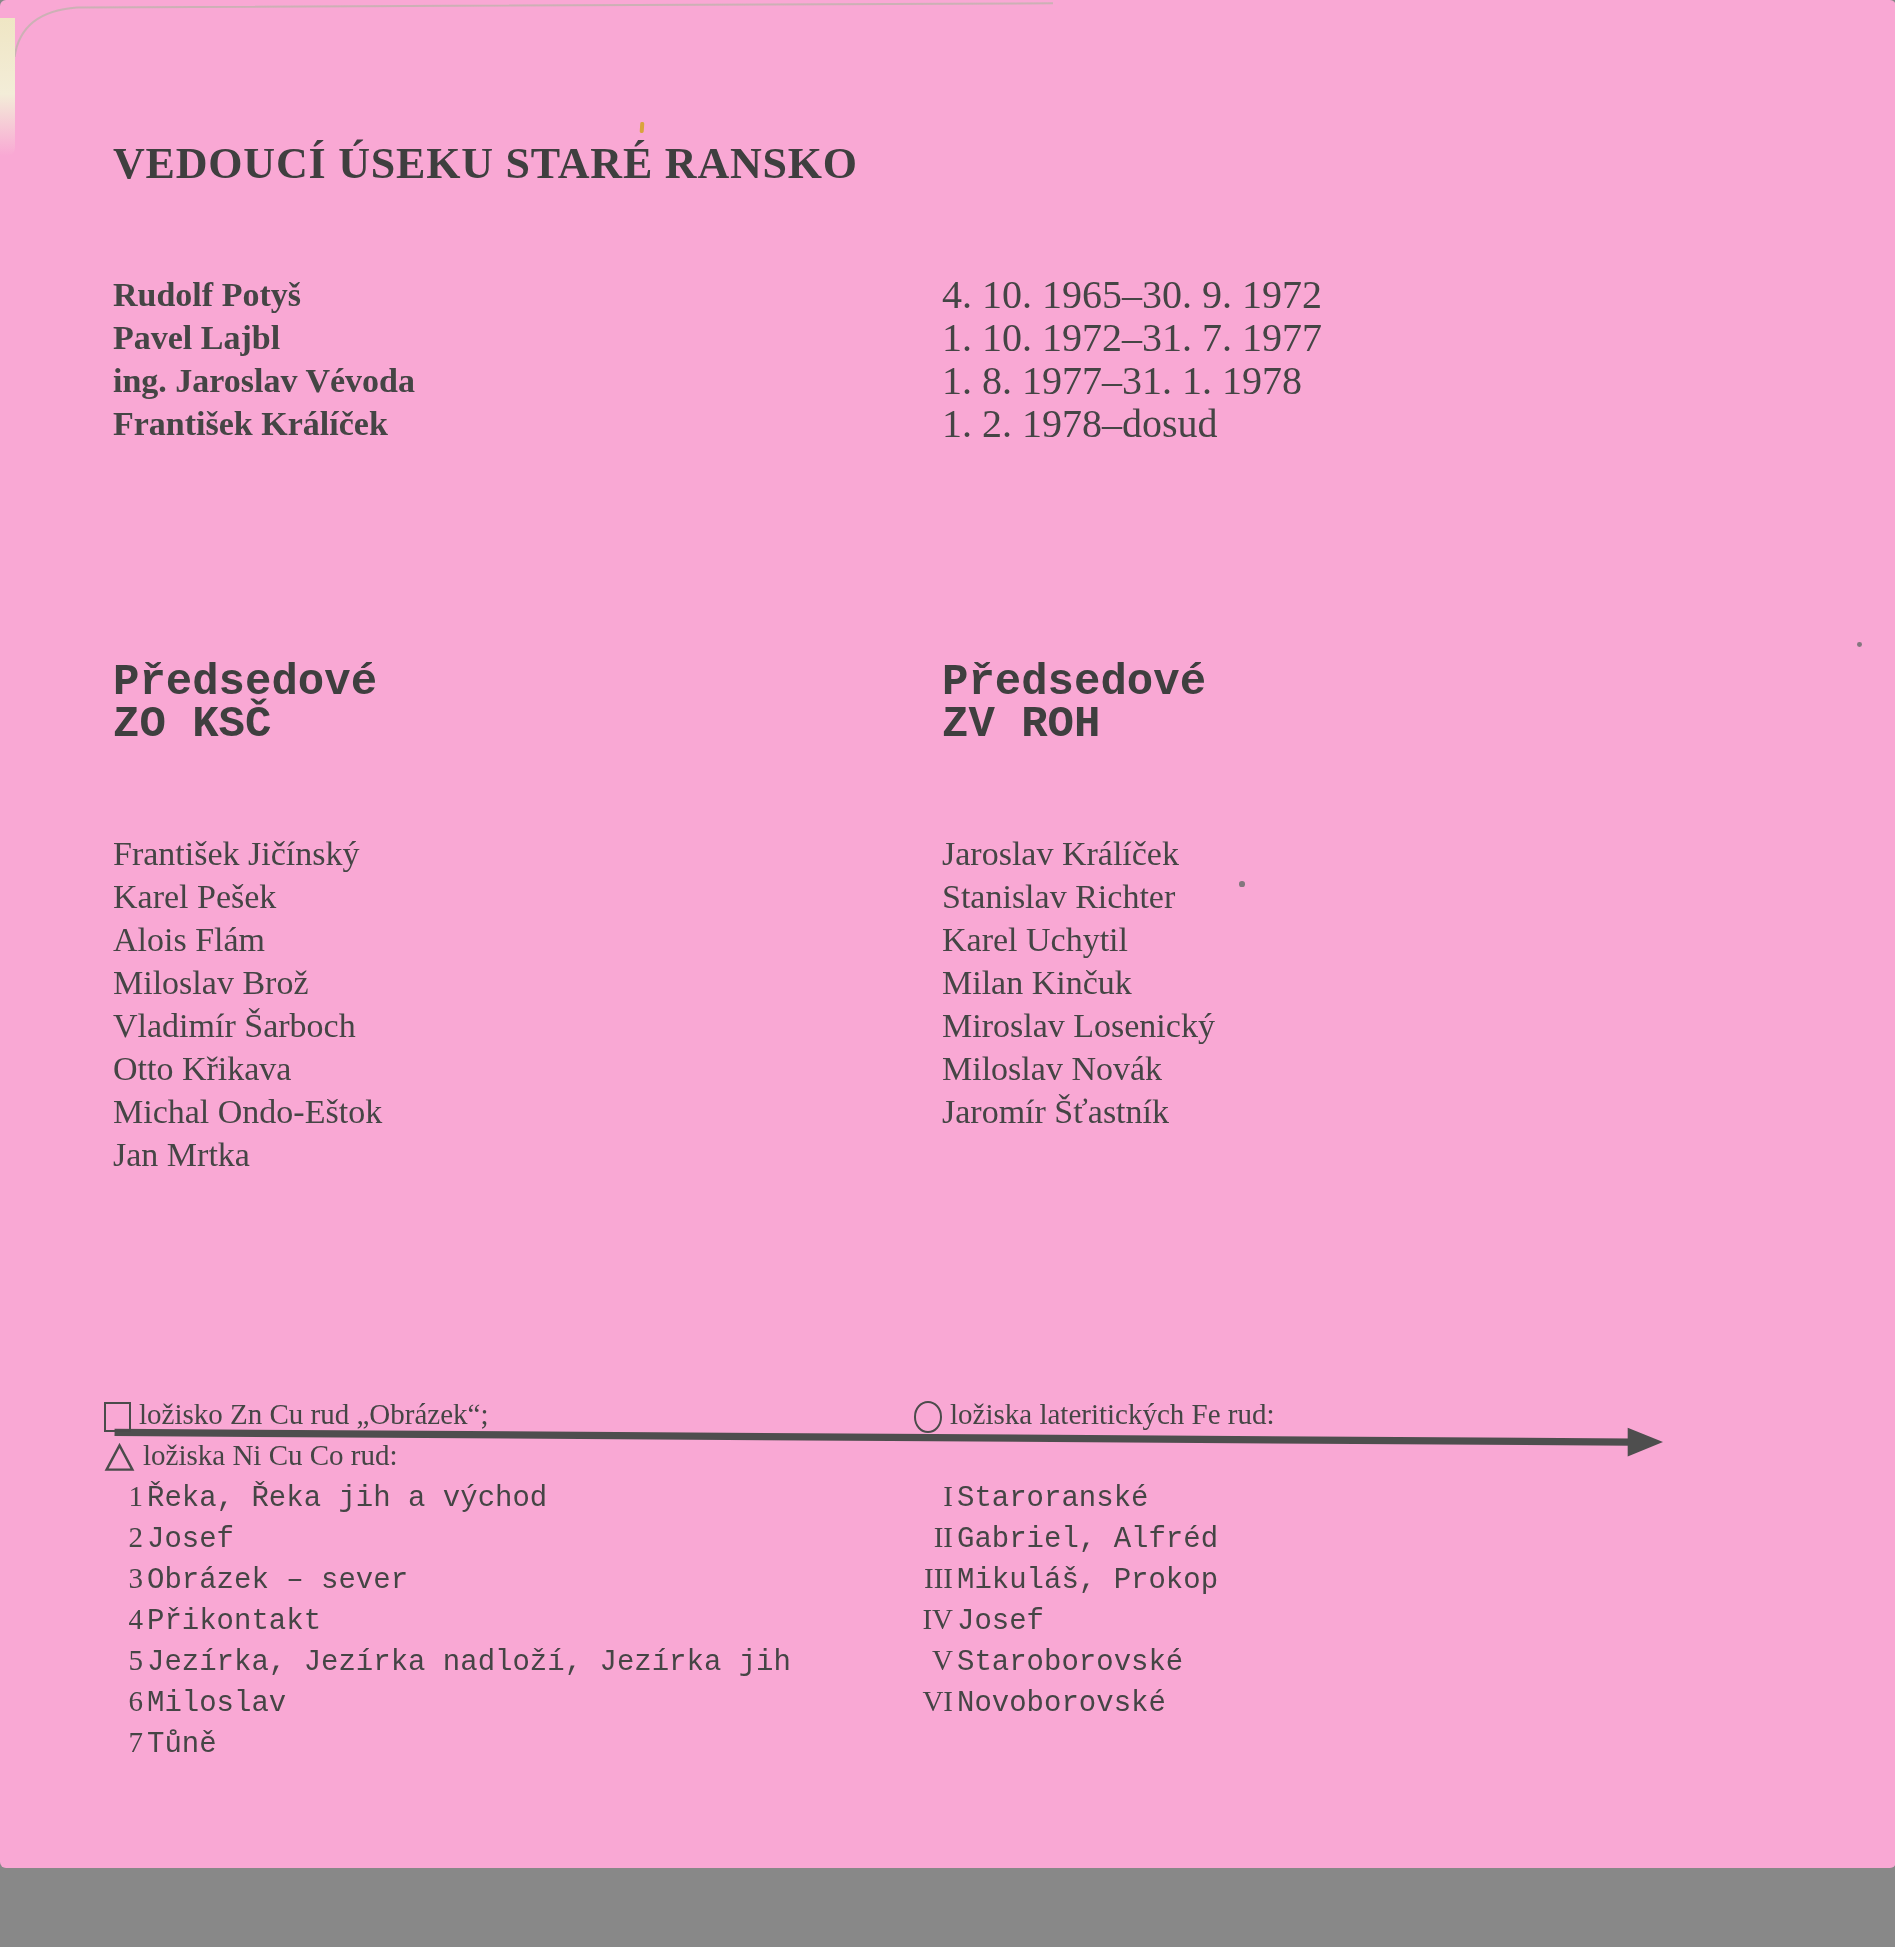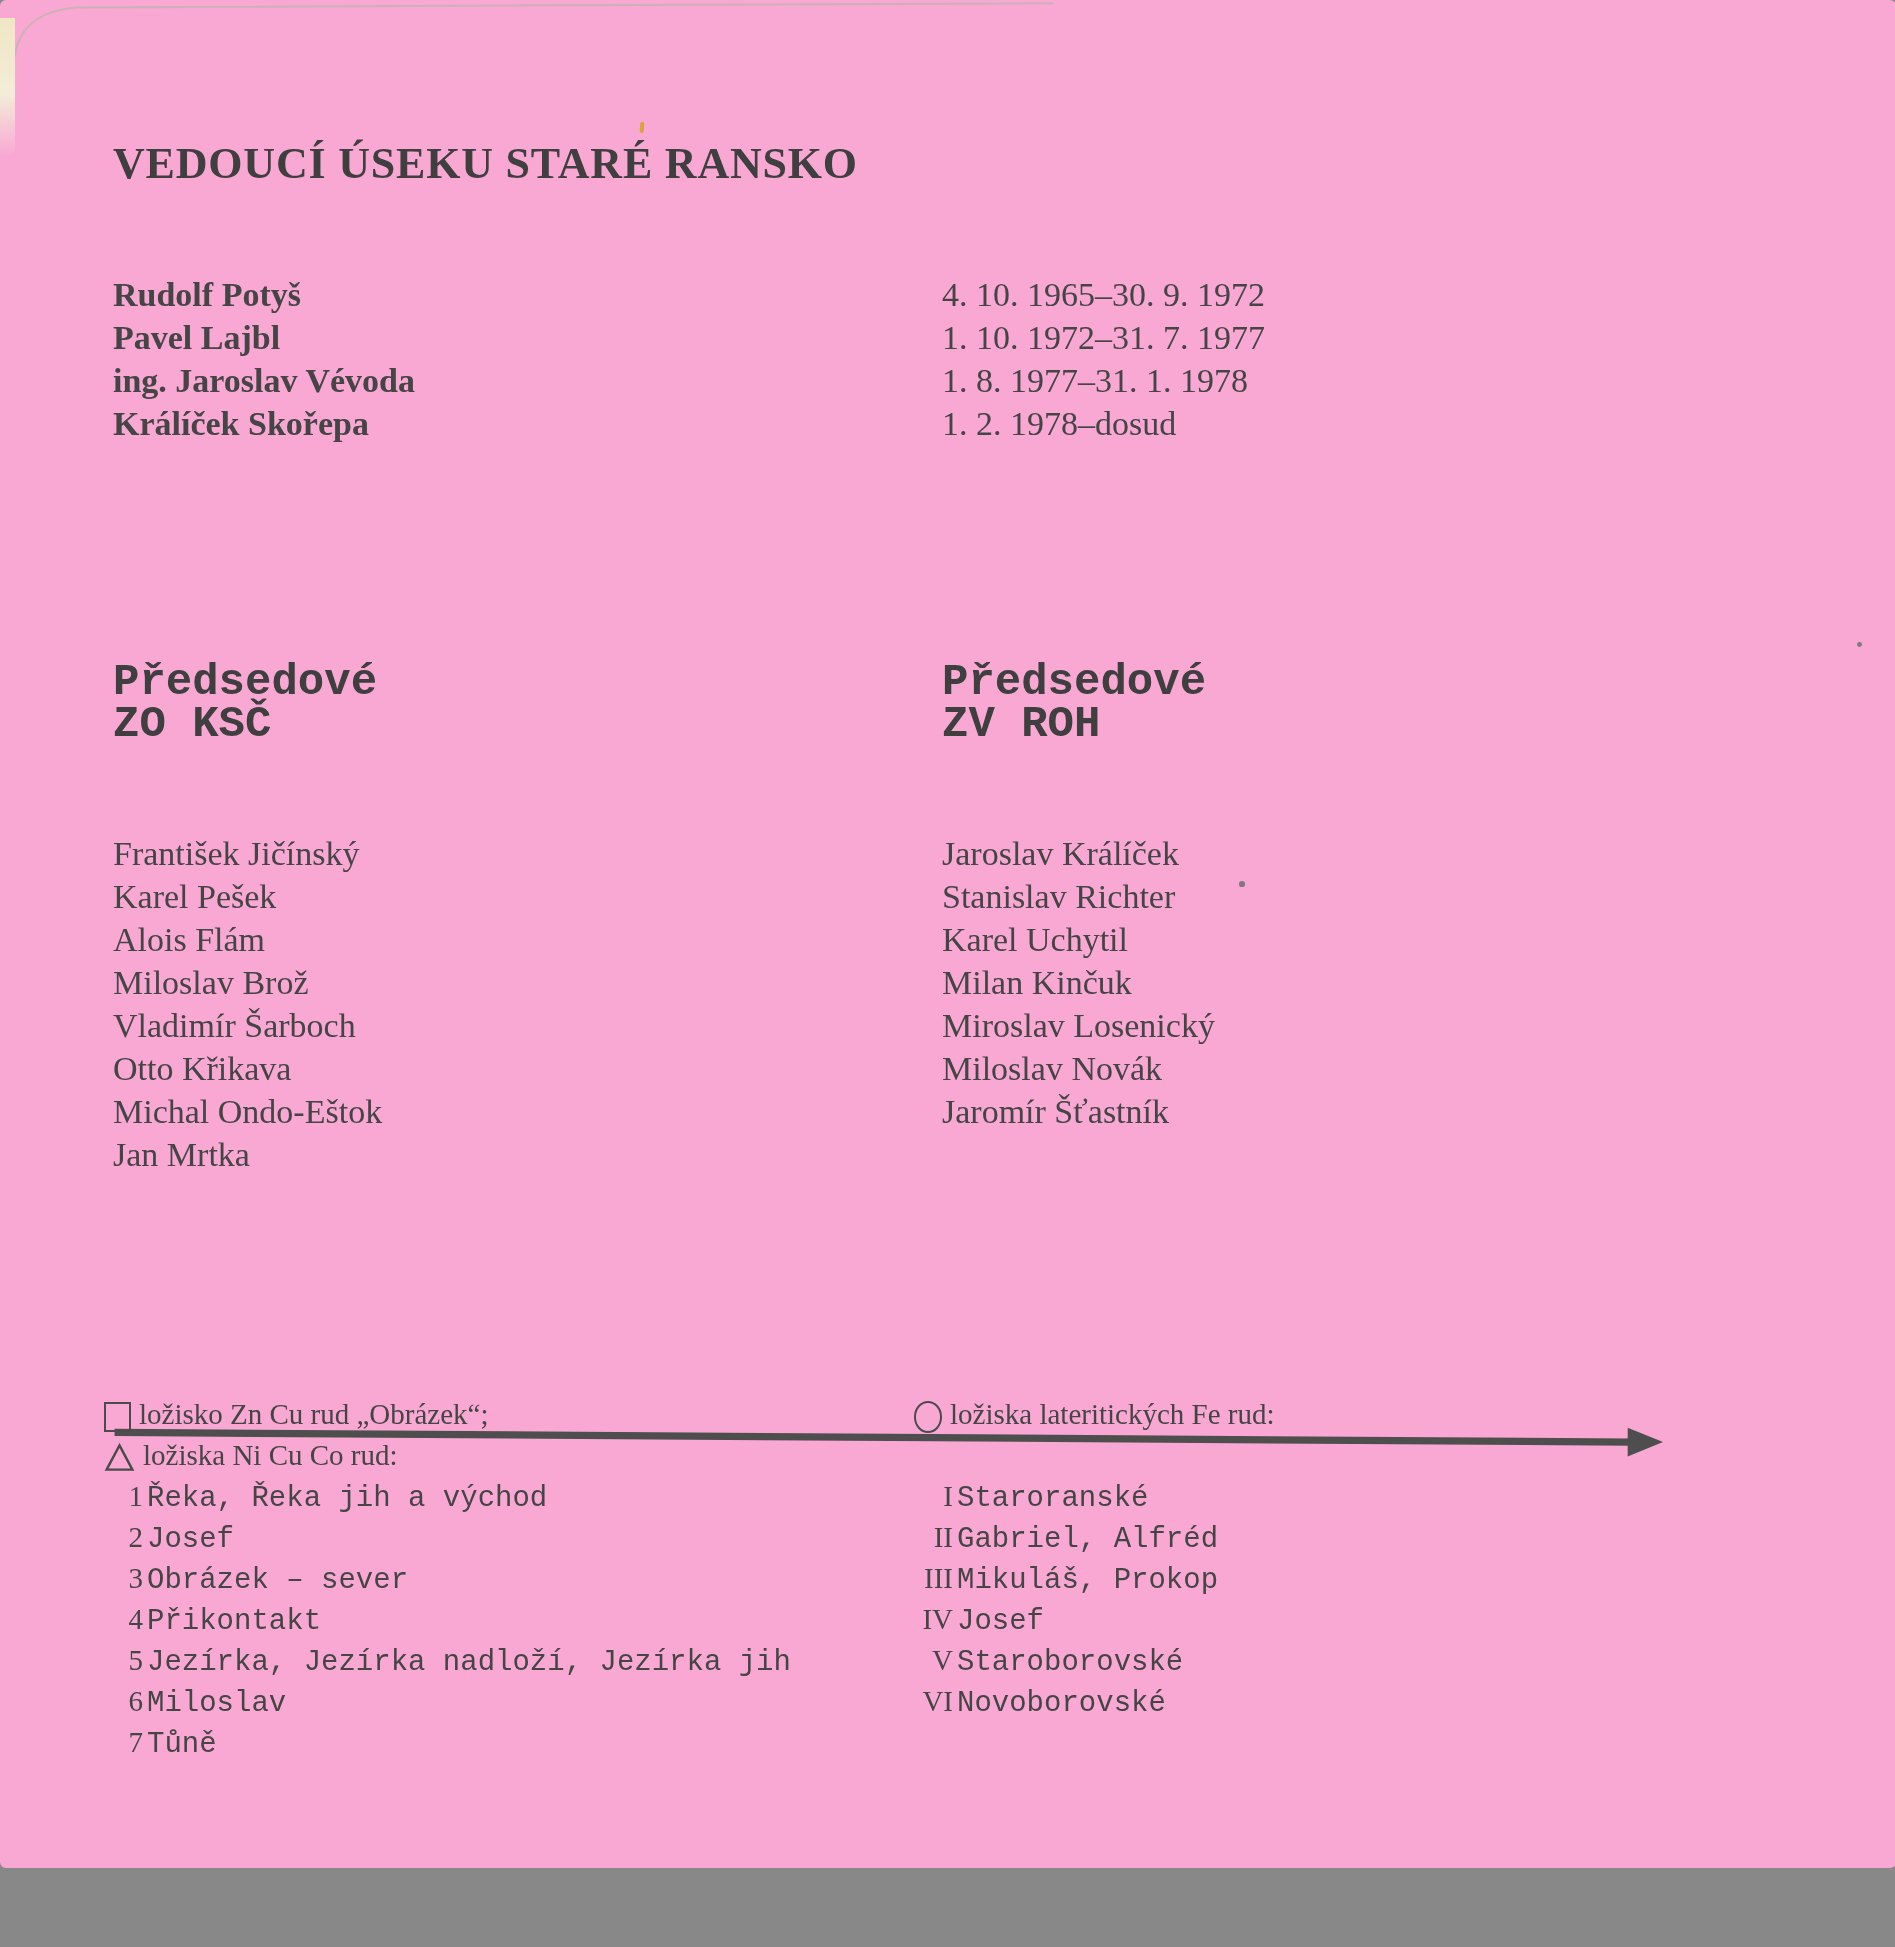--- a/index.html
+++ b/index.html
@@ -34,21 +34,21 @@
     font-size:44px; line-height:44px; font-weight:bold;
     letter-spacing:0.8px; color:#3f3f3f; white-space:nowrap;
   }
 
   .leaders-names {
     position:absolute; left:113px; top:273px;
     font-size:34px; line-height:43px; white-space:nowrap;font-weight:bold;
   }
   .leaders-dates {
     position:absolute; left:942px; top:273px;
-    font-size:34px; line-height:43px; white-space:nowrap;
+    font-size:40px; line-height:43px; white-space:nowrap;
   }
 
   .sec-heading {
     position:absolute; top:661px;
     font-size:44px; line-height:42px; font-weight:bold;
     color:#3f3f3f; white-space:nowrap;font-family:Liberation Mono, monospace;
   }
   .sec-heading.left { left:113px; }
   .sec-heading.right { left:942px; }
 
@@ -98,21 +98,21 @@
   <div class="speck-orange"></div>
   <div class="dot-artifact" style="left:1239px; top:881px; width:5.7px; height:5.7px;"></div>
   <div class="dot-artifact" style="left:1857px; top:642px; width:4.9px; height:4.9px;"></div>
 
   <div class="doc-title">VEDOUCÍ ÚSEKU STARÉ RANSKO</div>
 
   <div class="leaders-names">
     <div>Rudolf Potyš</div>
     <div>Pavel Lajbl</div>
     <div>ing. Jaroslav Vévoda</div>
-    <div>Králíček Skořepa</div>
+    <div>František Králíček</div>
   </div>
   <div class="leaders-dates">
     <div>4. 10. 1965–30. 9. 1972</div>
     <div>1. 10. 1972–31. 7. 1977</div>
     <div>1. 8. 1977–31. 1. 1978</div>
     <div>1. 2. 1978–dosud</div>
   </div>
 
   <div class="sec-heading left">
     <div>Předsedové</div>

